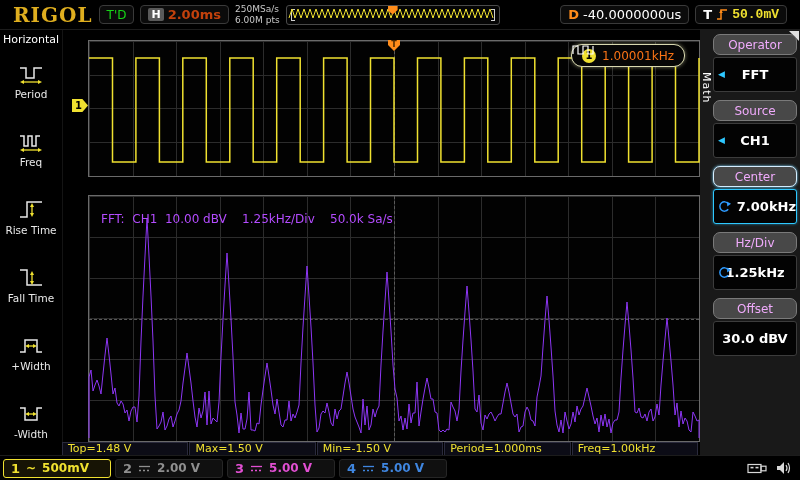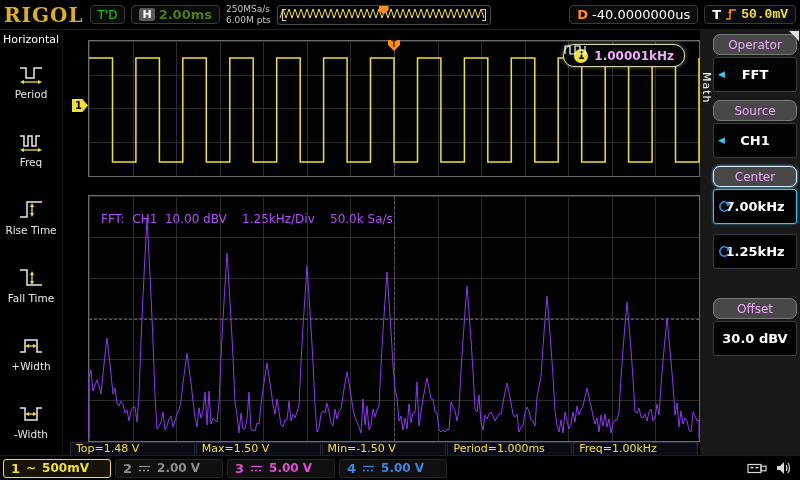--- a/index.html
+++ b/index.html
@@ -2,28 +2,28 @@
 <html style="--ch1: #f0e130; --ch2: #8f8f8f; --ch3: #e14fd2; --ch4: #3f86e0; --math: #8d36f5; --math_label: #b44cff; --trigger: #ff8c1a; --accent: #2ec8ff; --logo: #dfae1f; --green: #17d417;"><head>
 <meta charset="utf-8">
 <style>
   html,body{margin:0;padding:0;background:#000;}
   body{width:800px;height:480px;position:relative;overflow:hidden;
        font-family:"DejaVu Sans","Liberation Sans",sans-serif;}
   .screen{position:absolute;inset:0;background:#000;}
 
   
   .topbar{position:absolute;top:0;left:0;right:0;height:30px;display:flex;align-items:center;
-          gap:6px;padding:0 4px;box-sizing:border-box;background:#000;border-bottom:1px solid #1c1c1c;}
+          gap:6px;padding:0 13px;box-sizing:border-box;background:#000;border-bottom:1px solid #1c1c1c;}
   .logo{color:var(--logo,#dfae1f);font-weight:bold;font-size:20px;letter-spacing:1px;
         font-family:"DejaVu Serif","Liberation Serif",serif;}
   .badge-box{display:flex;align-items:center;gap:4px;border:1px solid #3a3a3a;border-radius:4px;
              background:#0b0b0b;padding:2px 7px;height:19px;box-sizing:border-box;}
   .td-badge{color:var(--green,#17d417);font-weight:normal;font-size:12px;}
   .h-chip{background:#5a5a5a;color:#fff;font-size:11px;font-weight:bold;padding:0 3px;border-radius:2px;}
-  .h-value{color:#4d7c0f;font-size:13px;font-weight:bold;}
+  .h-value{color:#c2410c;font-size:13px;font-weight:bold;}
   .sample-info{color:#c8c8c8;font-size:9px;line-height:1.2;}
   .preview{position:relative;width:212px;height:18px;border:1px solid #4a4a4a;border-radius:3px;background:#050505;}
   .preview svg{position:absolute;inset:0;}
   .preview::before,.preview::after{content:"";position:absolute;top:3px;bottom:3px;width:3px;border:1px solid #cfcfcf;}
   .preview::before{left:4px;border-right:none;}
   .preview::after{right:4px;border-left:none;}
   .preview-marker{position:absolute;left:50%;top:0;width:10px;height:9px;margin-left:-5px;
                   background:var(--trigger,#ff8c1a);
                   clip-path:polygon(0 0,100% 0,100% 50%,50% 100%,0 50%);}
   .d-label{color:var(--trigger,#ff8c1a);font-weight:bold;font-size:13px;}
@@ -59,40 +59,40 @@
               color:#000;font-size:10px;font-weight:bold;line-height:13px;padding-left:3px;box-sizing:border-box;}
   .trig-marker{position:absolute;left:50%;top:-1px;width:12px;height:11px;margin-left:-6px;
                background:var(--trigger,#ff8c1a);
                clip-path:polygon(0 0,100% 0,100% 45%,50% 100%,0 45%);
                color:#4a2800;font-size:8px;font-weight:bold;text-align:center;line-height:9px;}
   .freq-badge{position:absolute;right:14px;top:3px;height:21px;display:flex;align-items:center;gap:6px;
               background:#060606;border:1px solid #d8d8b0;border-radius:11px;padding:0 10px;
               box-shadow:0 0 4px rgba(255,255,200,.45);}
   .fb-ch{width:14px;height:14px;border-radius:50%;background:var(--ch1,#f0e130);color:#000;
          font-size:10px;font-weight:bold;display:flex;align-items:center;justify-content:center;}
-  .fb-value{color:#f0abfc;font-size:12px;font-weight:bold;}
+  .fb-value{color:#f97316;font-size:12px;font-weight:normal;}
   .fft-label{position:absolute;left:12px;top:16px;color:var(--math_label,#b44cff);font-size:12px;white-space:pre;}
-  .meas-bar{position:absolute;left:0;right:2px;top:412px;height:19px;display:flex;gap:1px;padding-left:8px;}
+  .meas-bar{position:absolute;left:0;right:2px;top:412px;height:19px;display:flex;gap:1px;}
   .meas{flex:1;background:#0c0c16;border:1px solid #2a2a3c;color:var(--ch1,#f0e130);
         font-size:11px;line-height:12px;padding:0 5px;white-space:nowrap;overflow:hidden;}
 
   
   .menu{position:absolute;right:0;top:30px;width:100px;bottom:25px;background:#191919;}
   .menu-corner{position:absolute;right:1px;top:1px;width:10px;height:10px;background:#e0e0e0;
                clip-path:polygon(0 0,100% 0,100% 100%);}
   .menu-tab{position:absolute;left:0;top:42px;writing-mode:vertical-rl;color:#fff;font-size:11px;letter-spacing:1px;}
   .menu-items{position:absolute;left:13px;right:3px;top:4px;display:flex;flex-direction:column;gap:4px;}
   .menu-item{height:62px;cursor:pointer;}
   .menu-header{height:21px;background:#484848;border:1px solid #7a7a7a;border-radius:7px;color:#f0abfc;
                font-size:12px;display:flex;align-items:center;justify-content:center;box-sizing:border-box;}
   .menu-value{height:35px;background:#030303;border:1px solid #3c3c3c;border-radius:3px;margin-top:2px;
               color:#fff;font-size:13px;font-weight:bold;display:flex;align-items:center;justify-content:center;
               position:relative;box-sizing:border-box;}
   .menu-item.sel .menu-header{border-color:#d6eeff;box-shadow:0 0 3px #7fd8ff;}
-  .menu-item.sel .menu-value{border-color:var(--accent,#2ec8ff);box-shadow:0 0 3px rgba(46,200,255,.6);}
+  .menu-item.sel .menu-value{border-color:var(--accent,#2ec8ff);box-shadow:0 0 3px rgba(46,200,255,.6);justify-content:flex-end;}
   .arr{position:absolute;left:4px;color:var(--accent,#2ec8ff);font-size:9px;line-height:1;}
   .rot-icon{position:absolute;left:4px;top:10px;}
 
   
   .statusbar{position:absolute;left:0;right:0;bottom:0;height:25px;background:#000;border-top:1px solid #1c1c1c;
              display:flex;align-items:center;gap:4px;padding:0 3px;box-sizing:border-box;}
   .ch{width:108px;height:19px;border-radius:3px;background:#101010;border:1px solid #262626;
       display:flex;align-items:center;gap:6px;padding:0 7px;box-sizing:border-box;
       font-size:12px;font-weight:bold;cursor:pointer;}
   .ch .ch-num{font-size:13px;}
@@ -267,20 +267,21 @@
         <div class="menu-value">
           <svg class="rot-icon" width="13" height="13" viewBox="0 0 14 14">
             <path d="M11,10 A5,5 0 1 1 11,4" fill="none" stroke="#2e9bff" stroke-width="1.6"></path>
             <polygon points="9.5,1.5 14,4 10,7" fill="#2e9bff"></polygon>
           </svg>
           <span>7.00kHz</span>
         </div>
       </div>
 
       <div class="menu-item">
+        <div class="menu-header">Hz/Div</div>
         <div class="menu-value">
           <svg class="rot-icon" width="13" height="13" viewBox="0 0 14 14">
             <path d="M11,10 A5,5 0 1 1 11,4" fill="none" stroke="#2e9bff" stroke-width="1.6"></path>
             <polygon points="9.5,1.5 14,4 10,7" fill="#2e9bff"></polygon>
           </svg>
           <span>1.25kHz</span>
         </div>
       </div>
 
       <div class="menu-item">

